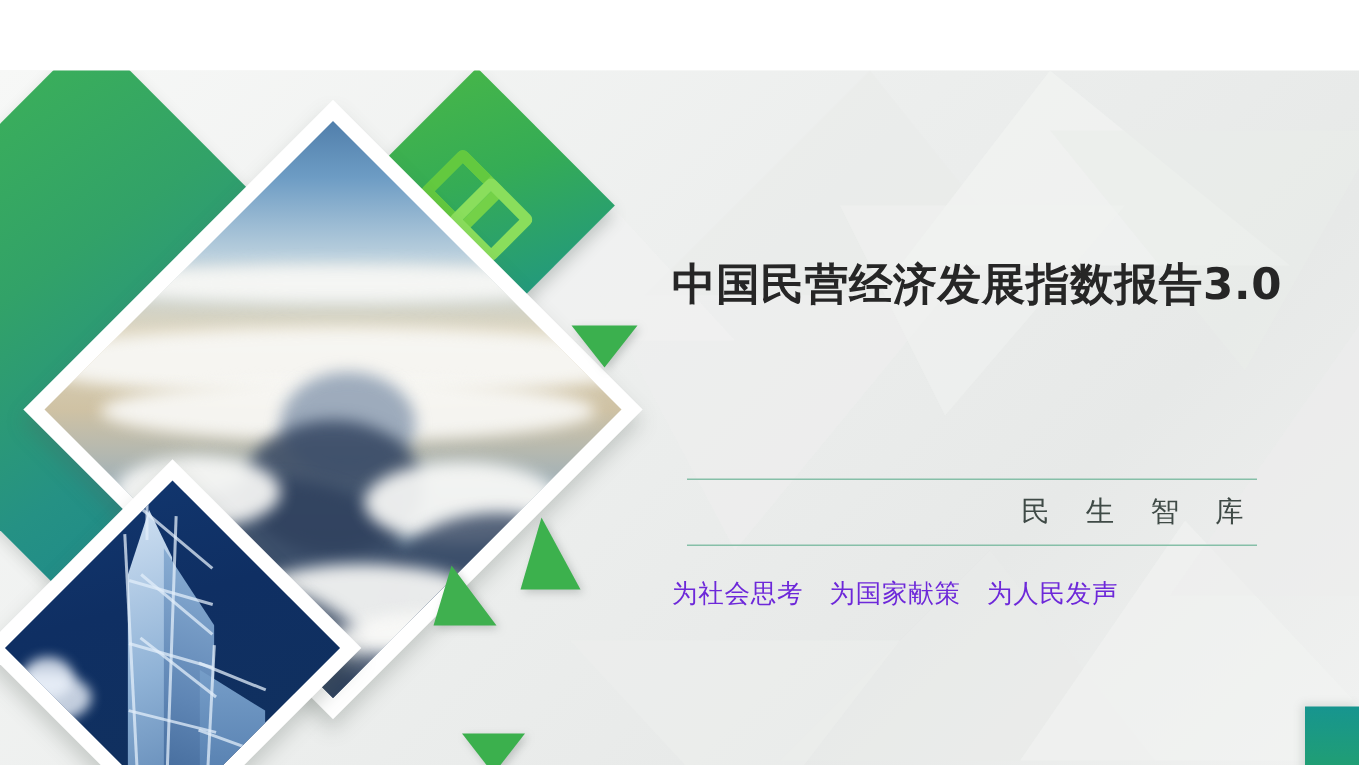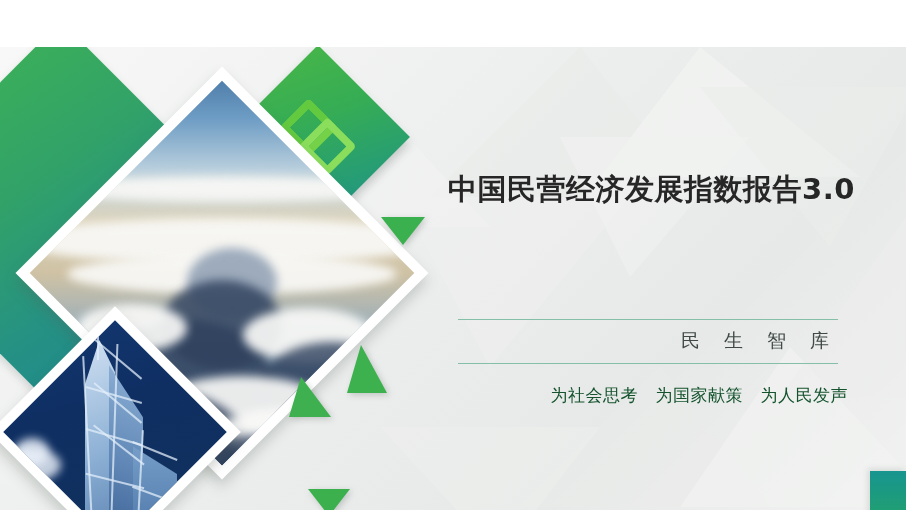--- a/index.html
+++ b/index.html
@@ -145,23 +145,23 @@
     font-size:19px;
     color:#3f4a46;
     letter-spacing:9px;
     text-indent:9px;
   }
 
   .tagline{
     position:absolute;
     left:448px;top:337px;
     width:400px;
-    text-align:right;
+    text-align:left;
     font-size:17px;
-    color:#14532d;
+    color:#6d28d9;
     letter-spacing:.5px;
     white-space:nowrap;
   }
 </style>
 </head>
 <body>
 
 <div id="slide">
 
   <div class="bg-base"></div>

